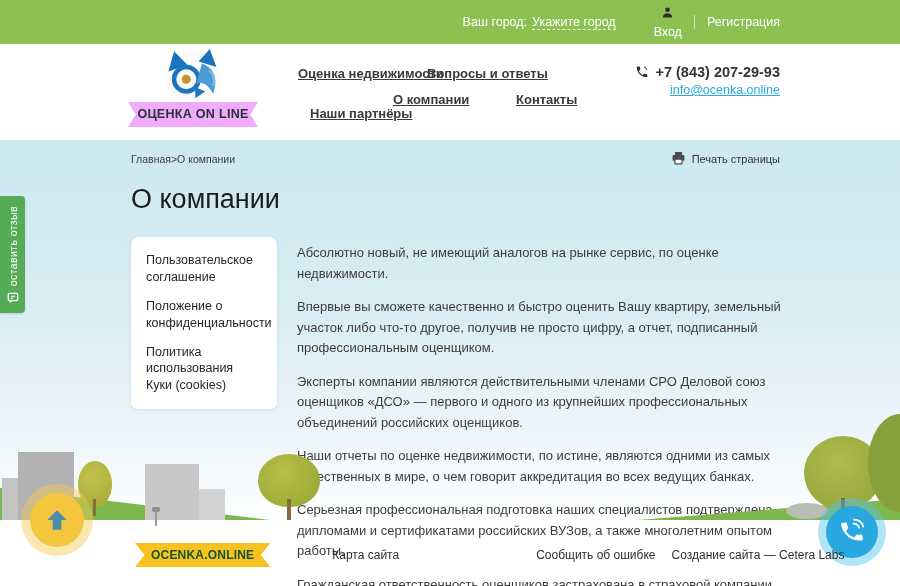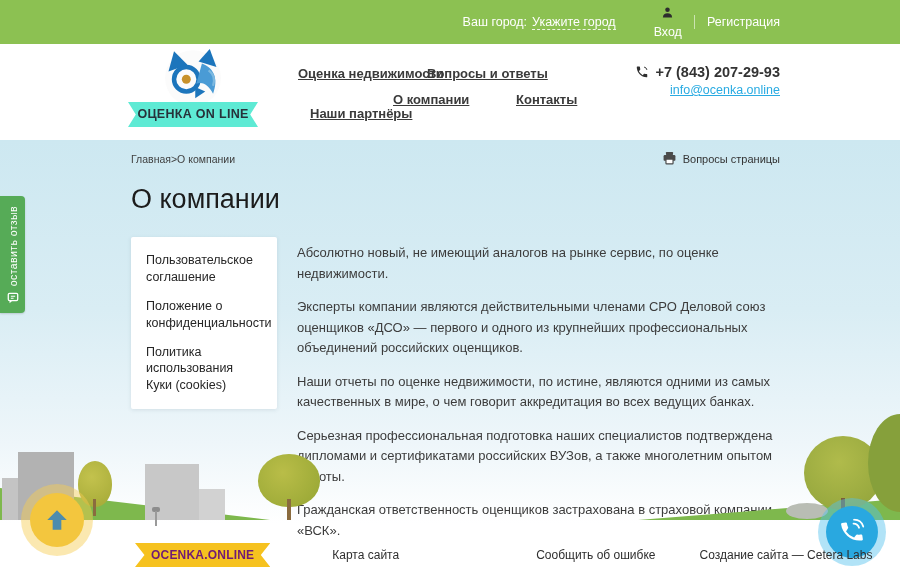--- a/index.html
+++ b/index.html
@@ -14,21 +14,21 @@
   .city-link { text-decoration:none; border-bottom:1px dashed rgba(255,255,255,.85); cursor:pointer; }
   .auth-group { display:flex; align-items:center; }
   .auth-group .divider { width:1px; height:14px; background:rgba(255,255,255,.55); margin:0 12px; }
   .login { display:flex; align-items:center; gap:6px; cursor:pointer;flex-direction:column; }
   .register { cursor:pointer; }
 
   
   .header { position:absolute; top:44px; left:0; right:0; height:96px; background:#fff; }
   .logo { position:absolute; left:128px; top:2px; width:130px; text-align:center; cursor:pointer; }
   .logo-owl { display:block; margin:2px auto 0; }
-  .logo-ribbon { position:relative; margin-top:-4px; background:#5eead4; color:#27313a;
+  .logo-ribbon { position:relative; margin-top:-4px; background:#f0abfc; color:#27313a;
                  font-size:12.5px; font-weight:bold; letter-spacing:.3px; padding:5px 0 6px;
                  clip-path:polygon(0 0,100% 0,94% 50%,100% 100%,0 100%,6% 50%); }
   .nav-link { position:absolute; font-size:13px; font-weight:600; color:#3a3a3a;
               text-decoration:underline; cursor:pointer; white-space:nowrap; }
   .header-contacts { position:absolute; right:120px; top:20px; text-align:right; }
   .phone-line { display:flex; align-items:center; justify-content:flex-end; gap:6px;
                 font-size:14.5px; font-weight:bold; color:#333; cursor:pointer; }
   .email-link { display:inline-block; font-size:12.5px; color:#29abe2;
                 text-decoration:underline; cursor:pointer; }
 
@@ -36,21 +36,21 @@
   .content { position:absolute; top:140px; left:0; right:0; height:446px; overflow:hidden;
              background:linear-gradient(180deg,#cde8f1 0%, #d9edf4 38%, #eef6fa 68%, #ffffff 86%); }
   .breadcrumb-row { position:absolute; top:12px; left:131px; right:120px;
                     display:flex; justify-content:space-between; align-items:center; }
   .breadcrumb { display:flex; align-items:center; gap:0; font-size:10.5px; color:#3f3f3f; }
   .crumb-home { cursor:pointer; }
   .print-btn { display:flex; align-items:center; gap:6px; font-size:11px; color:#333; cursor:pointer; }
   .page-title { position:absolute; top:44px; left:131px; font-size:27px; font-weight:400; color:#1c1c1c; }
 
   .side-card { position:absolute; top:97px; left:131px; width:146px; background:#fff;
-               border-radius:2px; box-shadow:0 1px 4px rgba(40,70,90,.12); padding:15px 15px 13px; }
+               border-radius:7px; box-shadow:0 1px 4px rgba(40,70,90,.12); padding:15px 15px 13px; }
   .side-link { font-size:12.5px; font-weight:500; color:#262626; line-height:1.35;
                margin-bottom:12px; cursor:pointer; }
   .side-link:last-child { margin-bottom:2px; }
 
   .article { position:absolute; top:103px; left:297px; width:486px; }
   .article p { font-size:13px; color:#3c3c3c; line-height:1.58; margin-bottom:13px; }
 
   
   .feedback-tab { position:absolute; left:0; top:196px; width:25px; height:117px; background:#56ab57;
                   border-radius:0 4px 4px 0; cursor:pointer; display:flex; flex-direction:column;
@@ -85,25 +85,25 @@
 
   .circle-btn { position:absolute; border-radius:50%; cursor:pointer; pointer-events:auto;
                 display:flex; align-items:center; justify-content:center; }
   .top-halo { left:21px; top:484px; width:72px; height:72px; background:rgba(246,203,80,.45); }
   .top-btn  { left:30px; top:493px; width:54px; height:54px; background:#f3c63e; }
   .call-halo { left:818px; top:498px; width:68px; height:68px; background:rgba(82,193,238,.45); }
   .call-btn  { left:826px; top:506px; width:52px; height:52px; background:#29a8e0; }
 
   
   .footer-row { position:absolute; left:135px; top:543px; display:flex; align-items:center; }
-  .footer-brand { background:#f6c21f; color:#701a75; font-size:12px; font-weight:bold;
+  .footer-brand { background:#f6c21f; color:#14532d; font-size:12px; font-weight:bold;
                   padding:5px 16px; clip-path:polygon(0 0,100% 0,93% 50%,100% 100%,0 100%,7% 50%);
                   cursor:pointer; letter-spacing:.2px; }
   .footer-link { font-size:12px; color:#2e2e2e; cursor:pointer; white-space:nowrap; }
-  .fl1 { margin-left:62px; } .fl2 { margin-left:137px; } .fl3 { margin-left:44px; }
+  .fl1 { margin-left:62px; } .fl2 { margin-left:137px; } .fl3 { margin-left:16px; }
 </style>
 </head>
 <body>
 
 <div class="page">
 
   <div class="topbar">
     <div class="city-group">
       <span>Ваш город:</span>
       <span class="city-link">Укажите город</span>
@@ -160,34 +160,35 @@
         <span class="crumb-home">Главная</span>
         <span>&gt;</span>
         <span>О компании</span>
       </div>
       <div class="print-btn">
         <svg width="15" height="13" viewBox="0 0 24 22">
           <rect x="6" y="0" width="12" height="5" rx="1" fill="#4a4a4a"></rect>
           <rect x="2" y="5" width="20" height="10" rx="2" fill="#4a4a4a"></rect>
           <rect x="6" y="12" width="12" height="8" rx="1" fill="#fff" stroke="#4a4a4a" stroke-width="2"></rect>
         </svg>
-        <span>Вопросы страницы</span>
+        <span>Печать страницы</span>
       </div>
     </div>
 
     <h1 class="page-title">О компании</h1>
 
     <div class="side-card">
       <div class="side-link">Пользовательское соглашение</div>
       <div class="side-link">Положение о конфиденциальности</div>
       <div class="side-link">Политика использования Куки (cookies)</div>
     </div>
 
     <div class="article">
       <p>Абсолютно новый, не имеющий аналогов на рынке сервис, по оценке недвижимости.</p>
+      <p>Впервые вы сможете качественно и быстро оценить Вашу квартиру, земельный участок либо что-то другое, получив не просто цифру, а отчет, подписанный профессиональным оценщиком.</p>
       <p>Эксперты компании являются действительными членами СРО Деловой союз оценщиков «ДСО» — первого и одного из крупнейших профессиональных объединений российских оценщиков.</p>
       <p>Наши отчеты по оценке недвижимости, по истине, являются одними из самых качественных в мире, о чем говорит аккредитация во всех ведущих банках.</p>
       <p>Серьезная профессиональная подготовка наших специалистов подтверждена дипломами и сертификатами российских ВУЗов, а также многолетним опытом работы.</p>
       <p>Гражданская ответственность оценщиков застрахована в страховой компании «ВСК».</p>
     </div>
   </div>
 
   <div class="scene">
     <div class="slope-left"></div>
     <div class="slope-right"></div>

